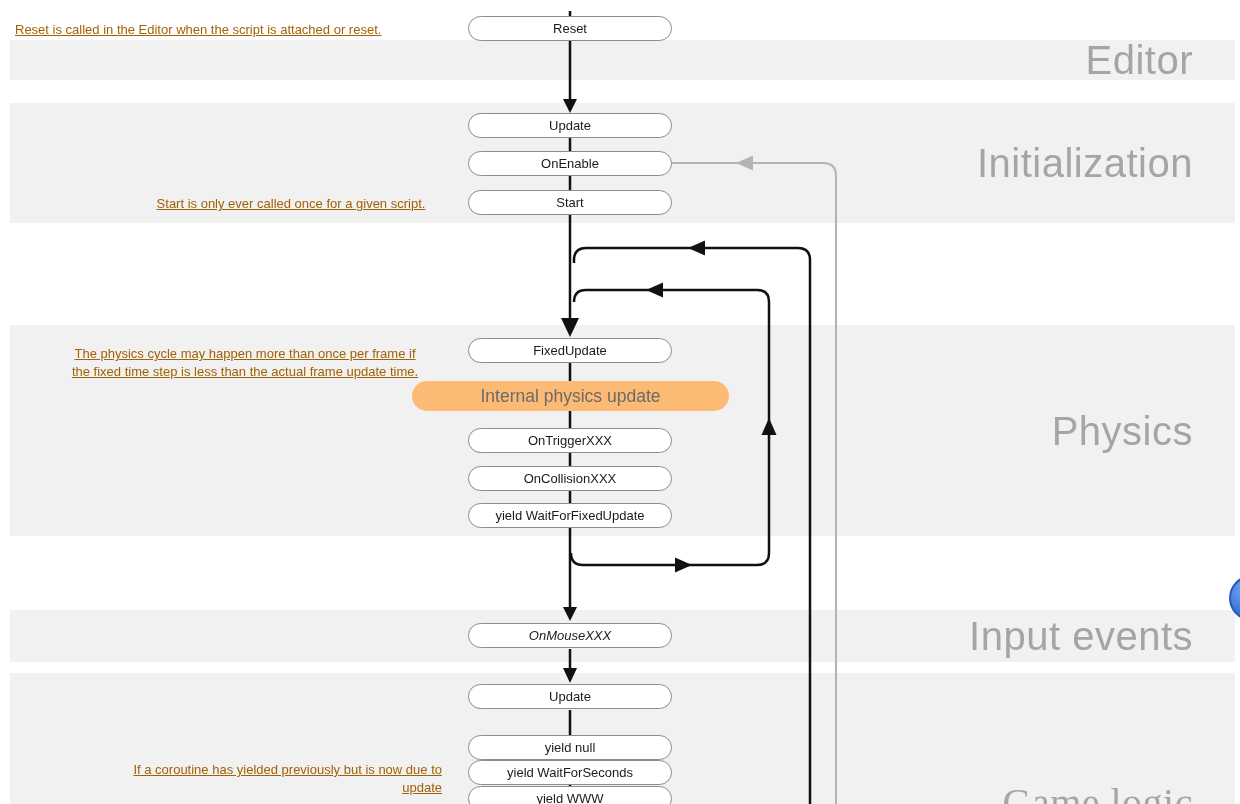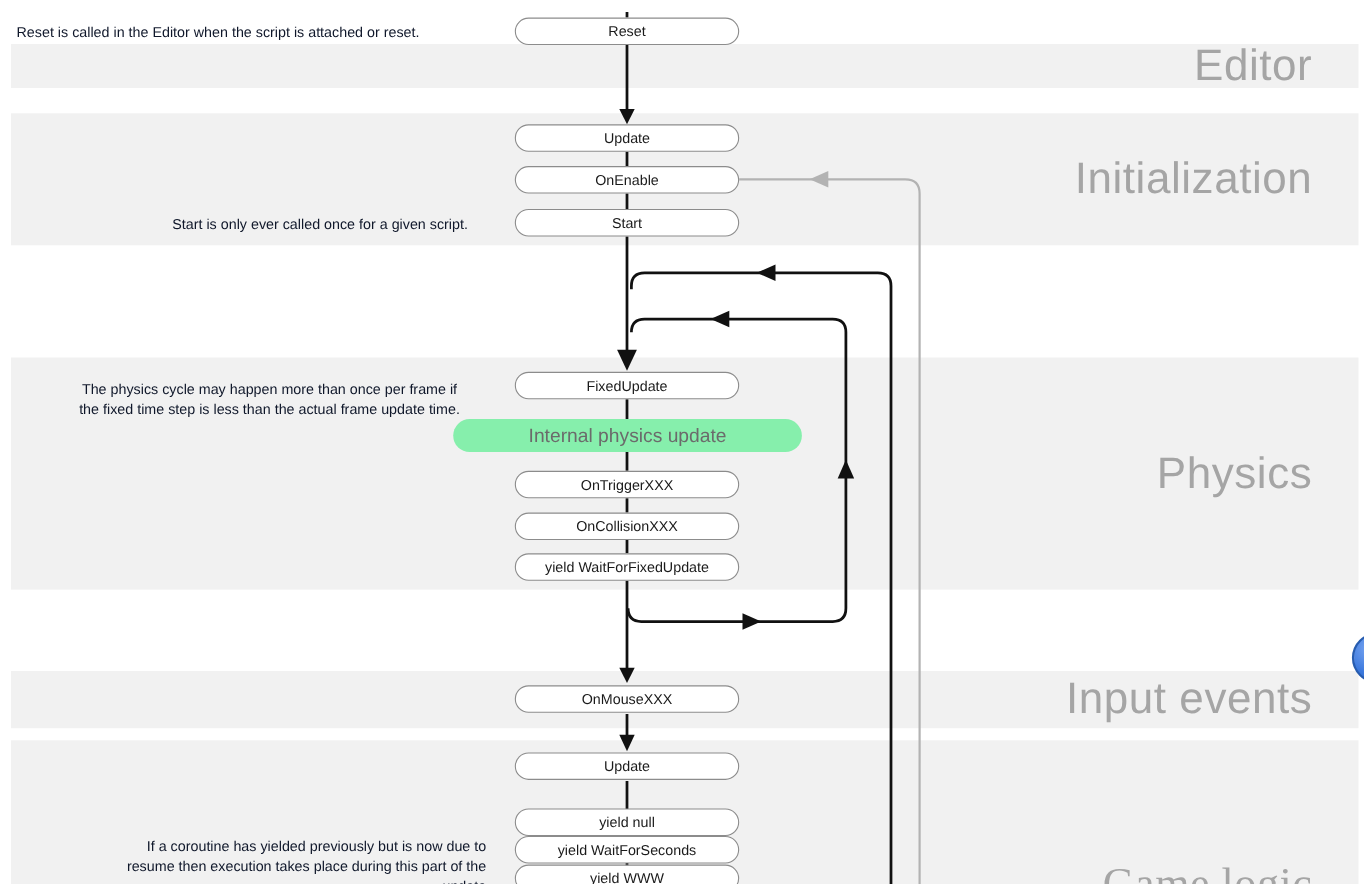--- a/index.html
+++ b/index.html
@@ -17,26 +17,26 @@
   .band-label.static{top:auto;transform:none;}
   svg.connectors{position:absolute;left:0;top:0;z-index:2;}
   .node{
     position:absolute;left:468px;width:204px;height:25px;z-index:4;
     background:#ffffff;border:1.5px solid #8c8c8c;border-radius:13px;
     box-sizing:border-box;display:flex;align-items:center;justify-content:center;
     font-size:13px;color:#1a1a1a;white-space:nowrap;
   }
   .internal-step{
     position:absolute;left:412px;top:381px;width:317px;height:30px;z-index:4;
-    background:#86efac;border-radius:15px;
+    background:#fdba74;border-radius:15px;
     display:flex;align-items:center;justify-content:center;
     font-size:17.5px;color:#6b6b6b;white-space:nowrap;
   }
   .note{
-    position:absolute;z-index:3;font-size:13px;color:#0f172a;line-height:17.5px;
+    position:absolute;z-index:3;font-size:13px;color:#a16207;line-height:17.5px;text-decoration:underline;
   }
   .fab{
     position:absolute;left:1229px;top:575px;width:46px;height:46px;z-index:6;
     border-radius:50%;
     background:radial-gradient(circle at 35% 30%, #7aa7f2, #3b78dd 55%, #2c62bd);
     border:2px solid #275caf;box-sizing:border-box;
   }
 </style>
 </head>
 <body>
@@ -79,32 +79,31 @@
 </svg>
 
 <div class="note" style="left:15px;top:21px;">Reset is called in the Editor when the script is attached or reset.</div>
 <div class="note" style="left:130px;top:195px;width:322px;text-align:center;">Start is only ever called once for a given script.</div>
 <div class="note" style="left:35px;top:345px;width:420px;text-align:center;">
   <div>The physics cycle may happen more than once per frame if</div>
   <div>the fixed time step is less than the actual frame update time.</div>
 </div>
 <div class="note" style="left:60px;top:761px;width:382px;text-align:right;line-height:18px;">
   <div>If a coroutine has yielded previously but is now due to</div>
-  <div>resume then execution takes place during this part of the</div>
   <div>update</div>
 </div>
 
 <div class="node" style="top:16px;">Reset</div>
 <div class="node" style="top:113px;">Update</div>
 <div class="node" style="top:151px;">OnEnable</div>
 <div class="node" style="top:190px;">Start</div>
 <div class="node" style="top:338px;">FixedUpdate</div>
 <div class="internal-step">Internal physics update</div>
 <div class="node" style="top:428px;">OnTriggerXXX</div>
 <div class="node" style="top:466px;">OnCollisionXXX</div>
 <div class="node" style="top:503px;">yield WaitForFixedUpdate</div>
-<div class="node" style="top:623px;">OnMouseXXX</div>
+<div class="node" style="top:623px;font-style:italic;">OnMouseXXX</div>
 <div class="node" style="top:684px;">Update</div>
 <div class="node" style="top:735px;">yield null</div>
 <div class="node" style="top:760px;">yield WaitForSeconds</div>
 <div class="node" style="top:786px;">yield WWW</div>
 
 <div class="fab"></div>
 
 </body></html>

